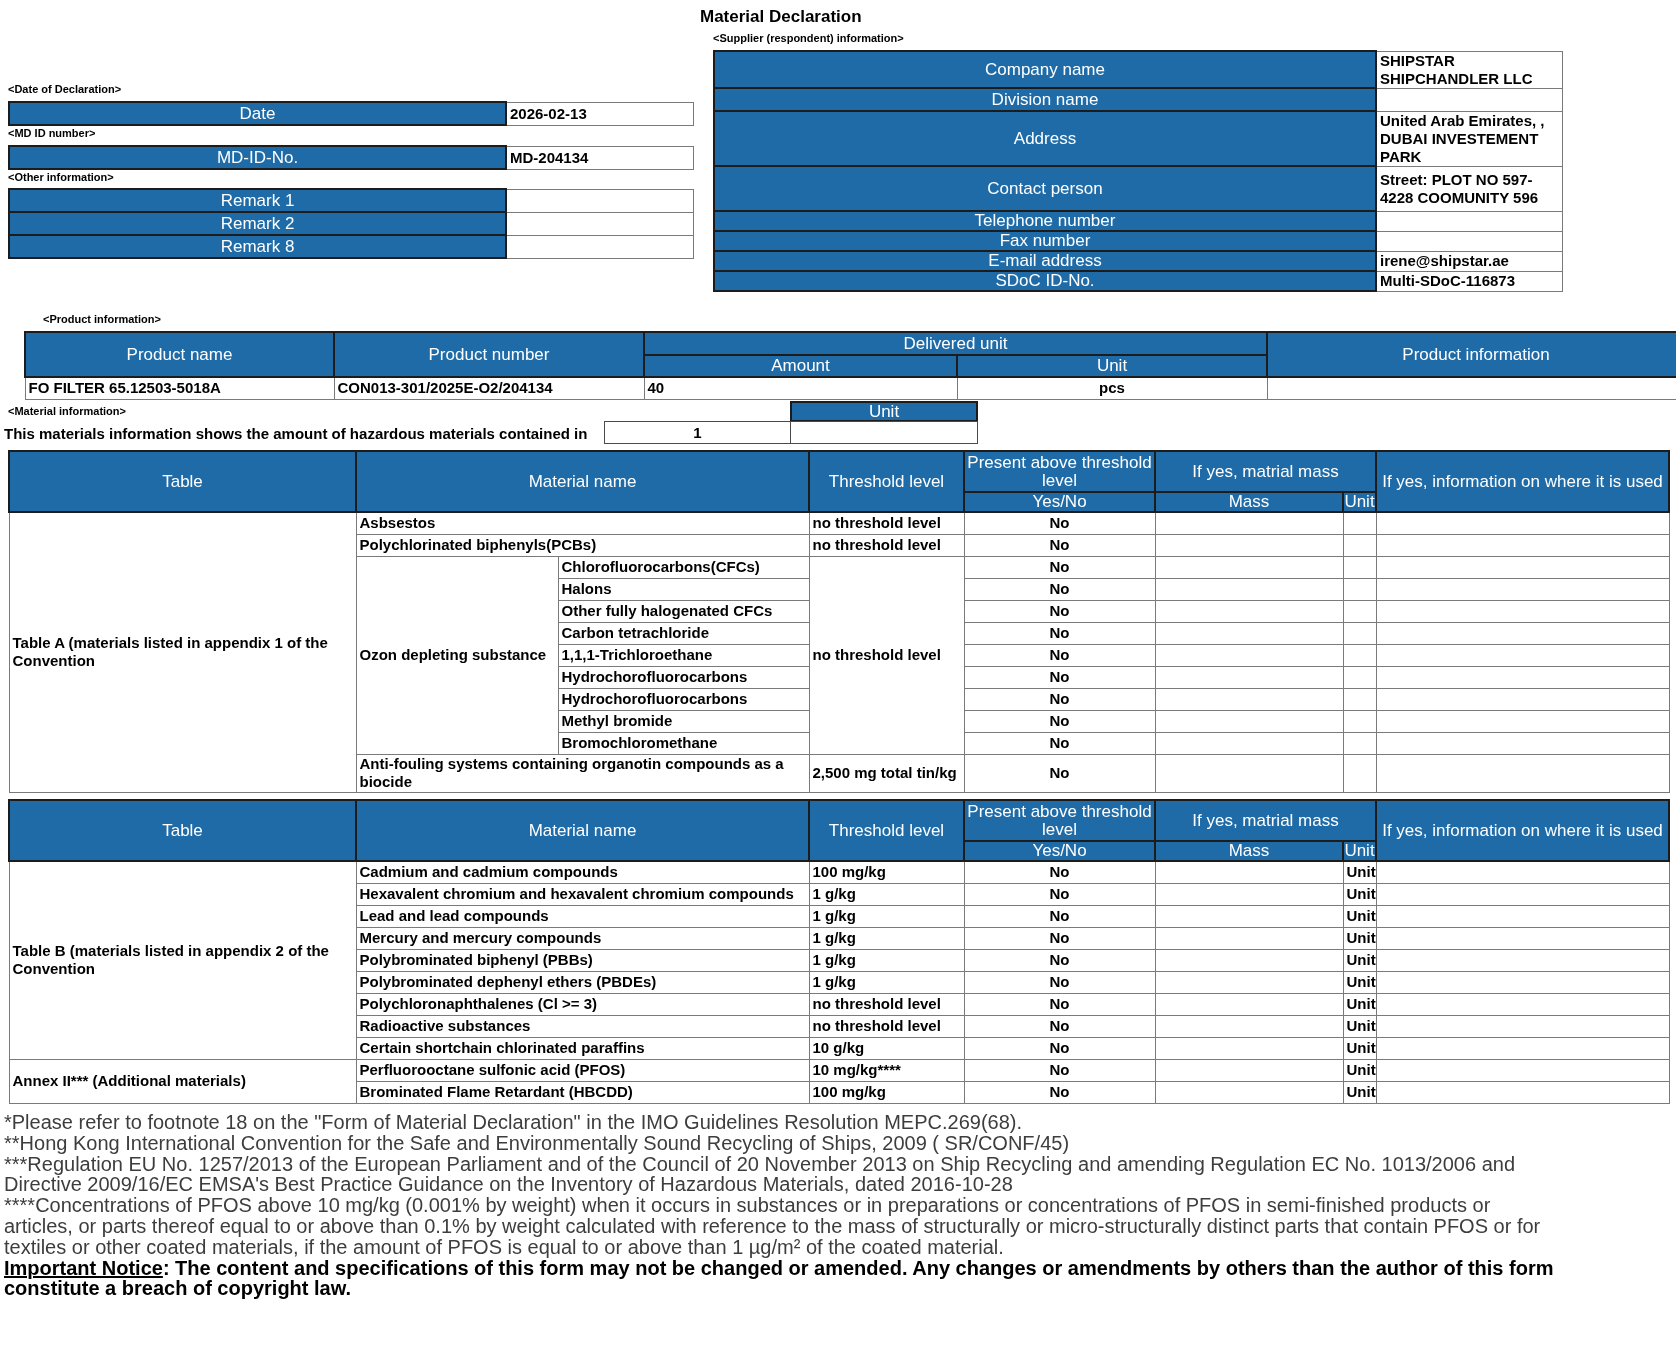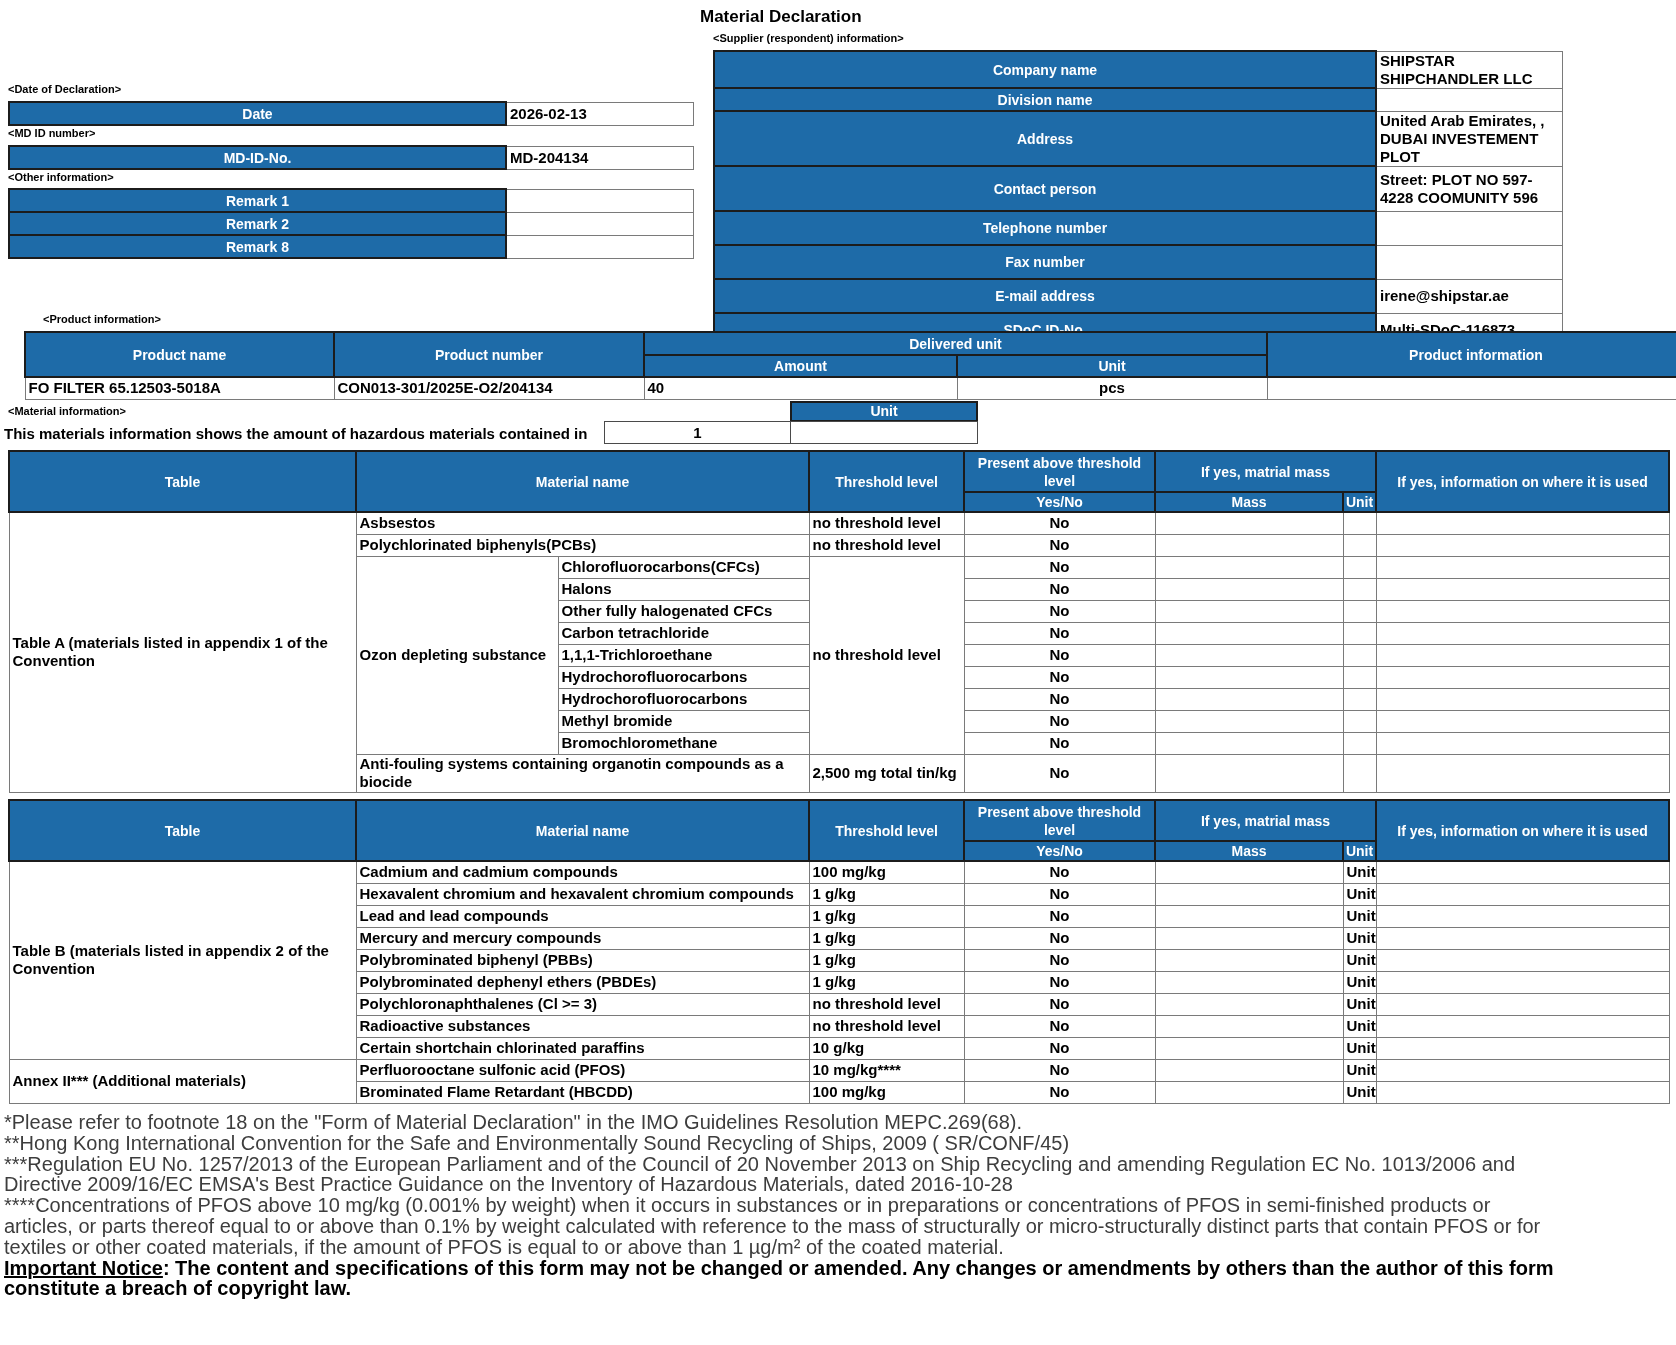--- a/index.html
+++ b/index.html
@@ -8,30 +8,30 @@
     width:1676px; height:1345px; position:relative;
     font-family:"Liberation Sans","DejaVu Sans",sans-serif;
     color:#000; overflow:hidden;
   }
   .abs { position:absolute; }
   .sec-label { font-size:11px; font-weight:bold; white-space:nowrap; }
   .title { font-size:17px; font-weight:bold; }
   table { border-collapse:collapse; table-layout:fixed; }
   td,th { overflow:hidden; }
   .blue {
-    background:#1E6BA8; color:#fff; font-weight:bold; text-align:center;
-    vertical-align:middle; border:2px solid #1c1c1c; font-size:14px; line-height:18px;
+    background:#1E6BA8; color:#fff; font-weight:normal; text-align:center;
+    vertical-align:middle; border:2px solid #1c1c1c; font-size:17px; line-height:18px;
   }
   .cell {
     background:#fff; border:1px solid #7a7a7a; font-weight:bold; font-size:15px;
     padding:0 3px; vertical-align:middle; line-height:18px;
   }
   .c { text-align:center; }
   
-  .h37{height:37px} .h23{height:23px} .h55{height:55px} .h45{height:45px} .h22{height:34px}
+  .h37{height:37px} .h23{height:23px} .h55{height:55px} .h45{height:45px} .h22{height:20px}
   
   .mat thead tr:first-child { height:41px; }
   .mat thead tr:last-child  { height:20px; }
   .mat tbody tr { height:22px; }
   .mat tbody tr.tall { height:38px; }
   .mat td.tlabel { line-height:18px; }
   .prod thead tr:first-child { height:23px; }
   .prod thead tr:last-child { height:22px; }
   .prod tbody tr { height:22px; }
   .stmt { font-size:15px; font-weight:bold; white-space:nowrap; }
@@ -59,21 +59,21 @@
     <tr class="h37">
       <td class="blue">Company name</td>
       <td class="cell">SHIPSTAR SHIPCHANDLER LLC</td>
     </tr>
     <tr class="h23">
       <td class="blue">Division name</td>
       <td class="cell"></td>
     </tr>
     <tr class="h55">
       <td class="blue">Address</td>
-      <td class="cell">United Arab Emirates, , DUBAI INVESTEMENT PLOT</td>
+      <td class="cell">United Arab Emirates, , DUBAI INVESTEMENT PARK</td>
     </tr>
     <tr class="h45">
       <td class="blue">Contact person</td>
       <td class="cell">Street: PLOT NO 597-4228 COOMUNITY 596</td>
     </tr>
     <tr class="h22">
       <td class="blue">Telephone number</td>
       <td class="cell"></td>
     </tr>
     <tr class="h22">

